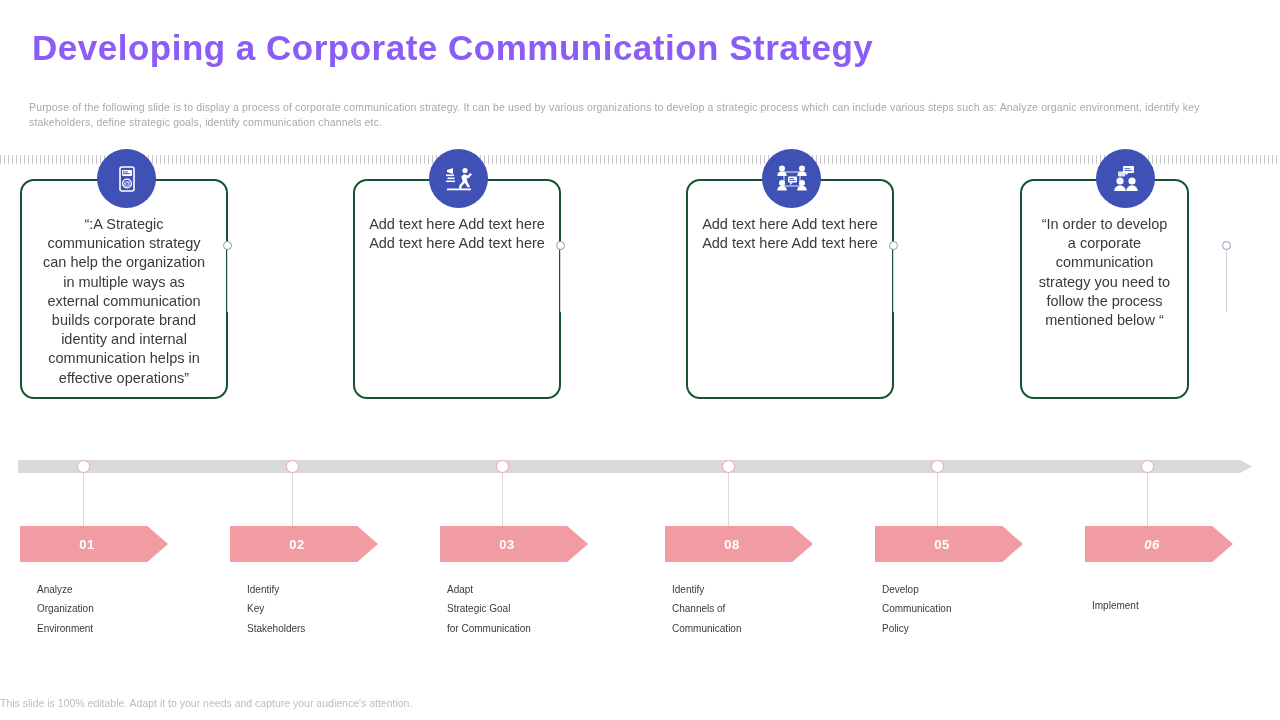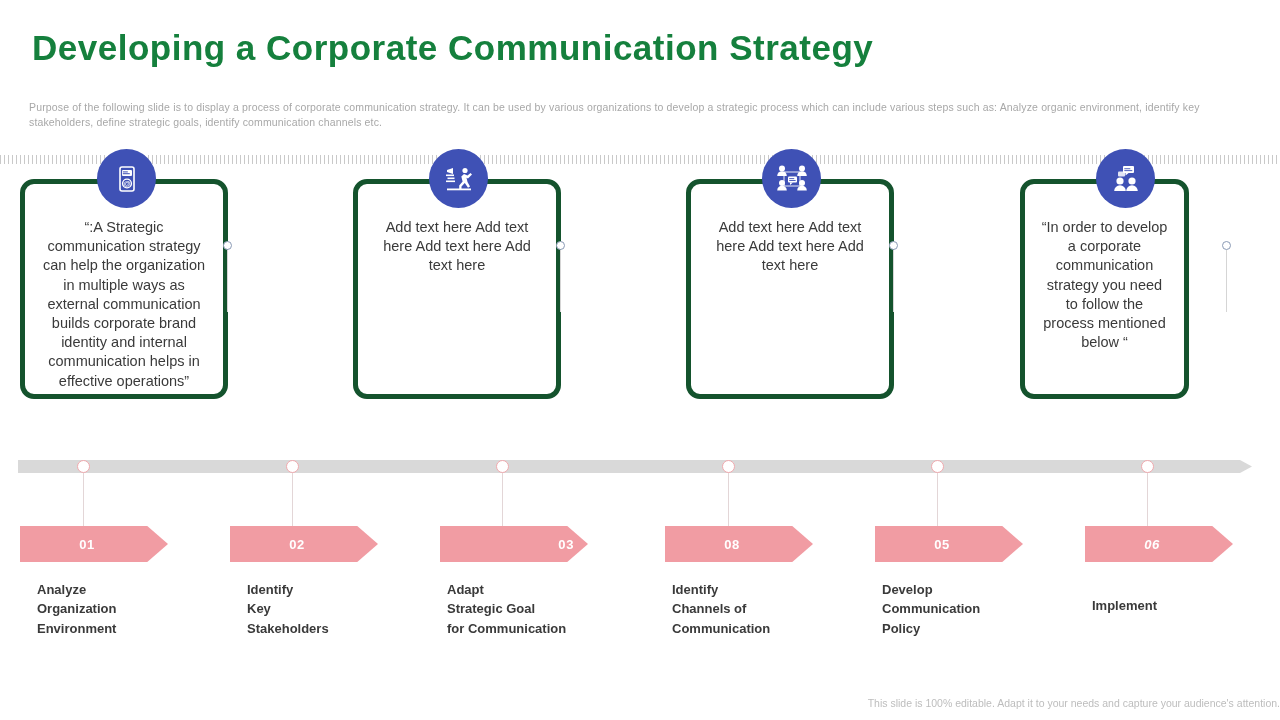--- a/index.html
+++ b/index.html
@@ -15,21 +15,21 @@
     position: relative;
   }
 
   
   #page-title {
     position: absolute;
     left: 32px;
     top: 28px;
     font-size: 35px;
     font-weight: bold;
-    color: #15803d;
+    color: #8b5cf6;
     letter-spacing: 0.5px;
     white-space: nowrap;
   }
   #page-subtitle {
     position: absolute;
     left: 29px;
     top: 100px;
     width: 1195px;
     font-size: 10.5px;
     line-height: 15px;
@@ -49,21 +49,21 @@
         #c9c9c9 0px, #c9c9c9 1px,
         rgba(0,0,0,0) 1px, rgba(0,0,0,0) 4px);
   }
 
   
   .card {
     position: absolute;
     top: 179px;
     height: 220px;
     background: #ffffff;
-    border: 5px solid #14532d;
+    border: 2px solid #14532d;
     border-radius: 14px;
     box-sizing: border-box;
   }
   .card-text {
     position: absolute;
     left: 14px;
     right: 14px;
     top: 34px;
     text-align: center;
     font-size: 14.5px;
@@ -148,34 +148,33 @@
     font-size: 13px;
     font-weight: bold;
     color: #ffffff;
     letter-spacing: 0.6px;
     margin-right: 14px;
   }
   .step-label {
     position: absolute;
     top: 580px;
     width: 170px;
-    font-size: 13px;
+    font-size: 10px;
     line-height: 19.3px;
     color: #3a3a3a;
     white-space: pre-line;
-    font-weight: bold;
   }
 
   
   #footer-note {
     position: absolute;
     left: 0;
     top: 697px;
     width: 1280px;
-    text-align: right;
+    text-align: left;
     font-size: 10.5px;
     color: #bdbdbd;
   }
 </style>
 </head>
 <body>
 
 <div id="page-title">Developing a Corporate Communication  Strategy</div>
 <div id="page-subtitle">Purpose of the following  slide is to display a process of corporate communication  strategy. It can be used by various organizations  to develop a strategic  process which can include various steps such as: Analyze organic environment, identify key stakeholders,  define strategic goals, identify communication  channels etc.</div>
 
@@ -317,21 +316,21 @@
 Organization
 Environment</div>
 
 <div class="step-chevron" style="left:230px;">
   <span class="step-num">02</span>
 </div>
 <div class="step-label" style="left:247px;">Identify
 Key
 Stakeholders</div>
 
-<div class="step-chevron" style="left:440px;justify-content:flex-end;">
+<div class="step-chevron" style="left:440px;">
   <span class="step-num">03</span>
 </div>
 <div class="step-label" style="left:447px;">Adapt
 Strategic Goal
 for Communication</div>
 
 <div class="step-chevron" style="left:665px;">
   <span class="step-num">08</span>
 </div>
 <div class="step-label" style="left:672px;">Identify

